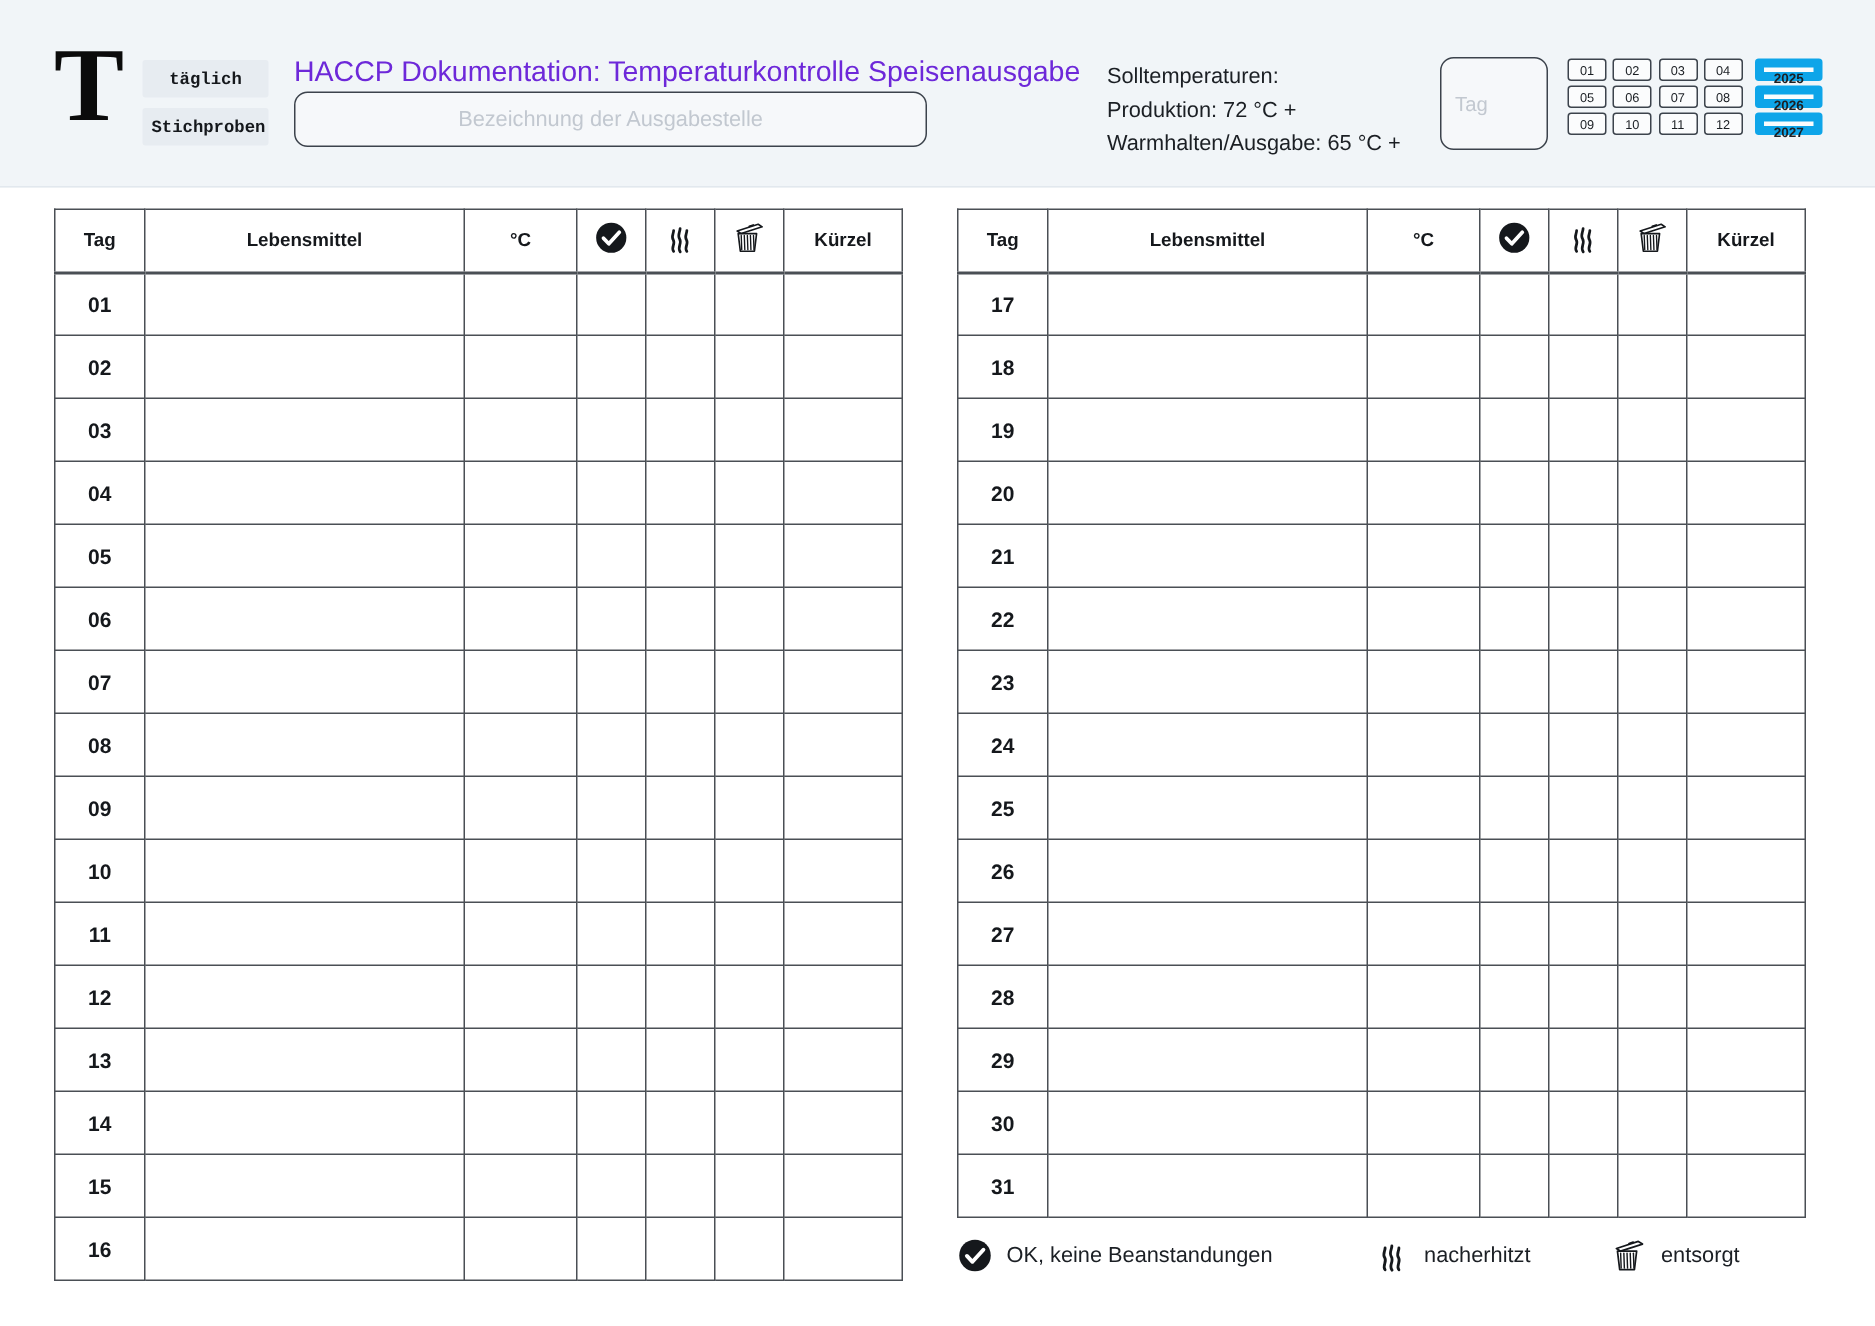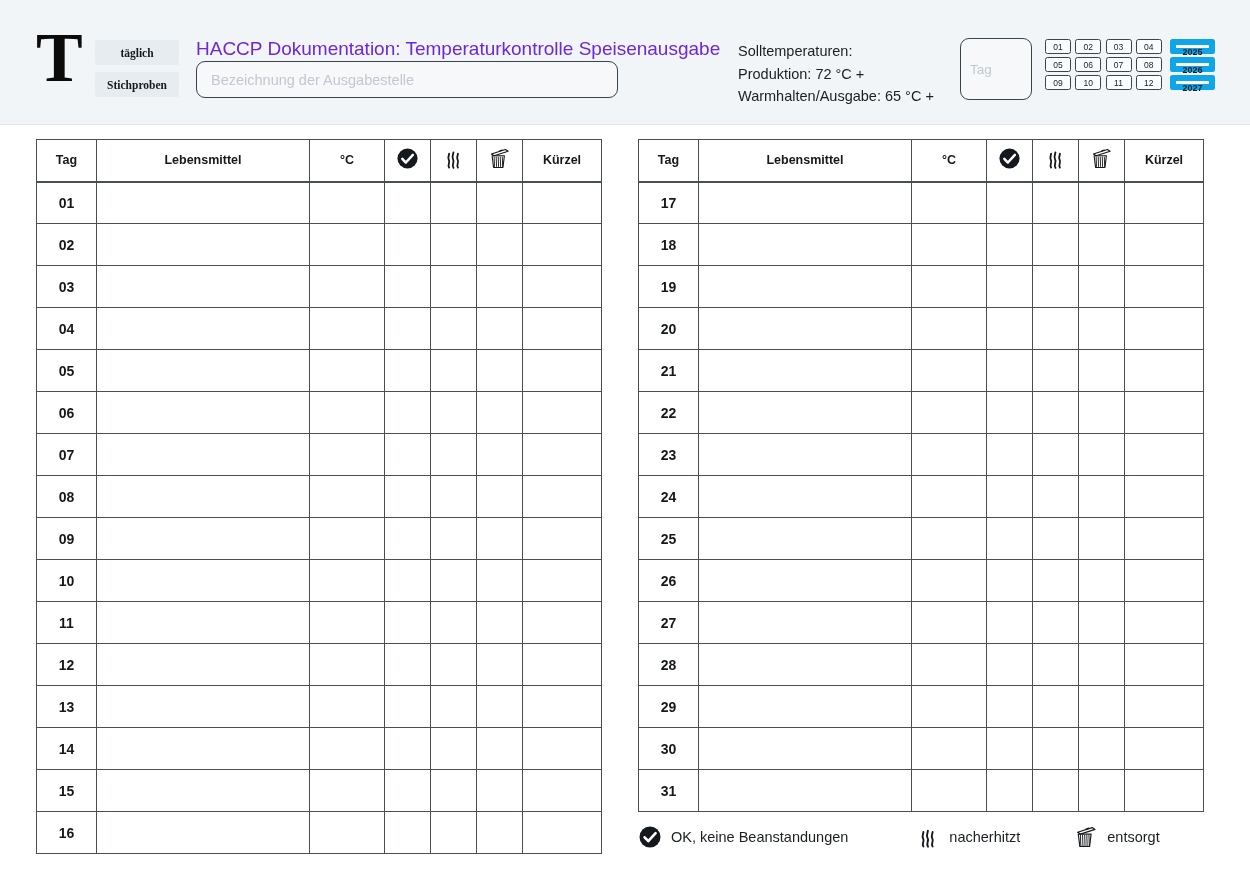--- a/index.html
+++ b/index.html
@@ -49,21 +49,21 @@
     line-height: 25px;
     text-align: center;
     background: #e7ecf1;
     color: #15181c;
     font-size: 11.5px;
     font-weight: bold;
     margin-bottom: 7px;
     border: none;
     border-radius: 2px;
     cursor: pointer;
-    font-family: Liberation Serif, serif;
+    font-family: Liberation Mono, monospace;
   }
 
   .doc-title {
     position: absolute;
     left: 196px; top: 38px;
     font-size: 19px;
     color: #6d28d9;
     white-space: nowrap;
   }
 
@@ -73,20 +73,21 @@
     width: 422px;
     height: 37px;
     border: 1.4px solid #3c434c;
     border-radius: 9px;
     background: #f6f8fa;
     padding: 0 14px;
     font-size: 14.5px;
     font-family: "Liberation Sans", sans-serif;
     color: #1b1f24;
     outline: none;
+    text-align: center;
   }
   .station-input::placeholder { color: #c2c8d0; }
 
   .soll-block {
     position: absolute;
     left: 738px; top: 40px;
     font-size: 14.5px;
     line-height: 22.5px;
     color: #1b1f24;
     white-space: nowrap;

